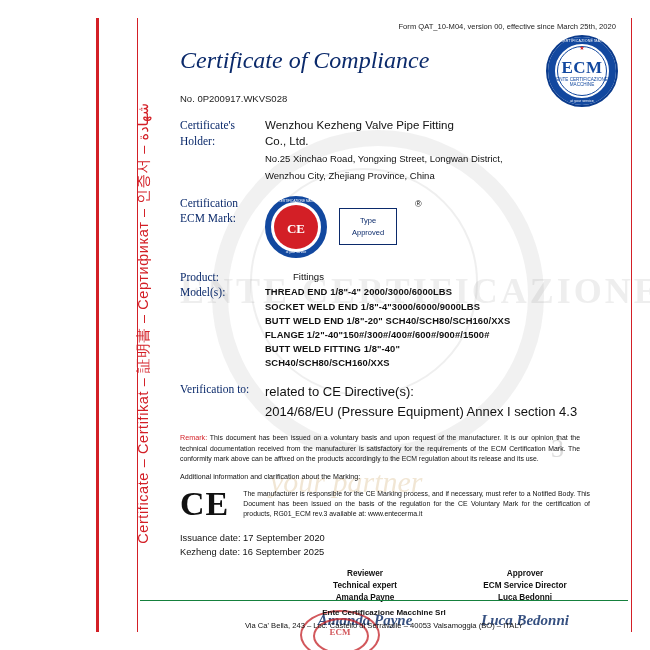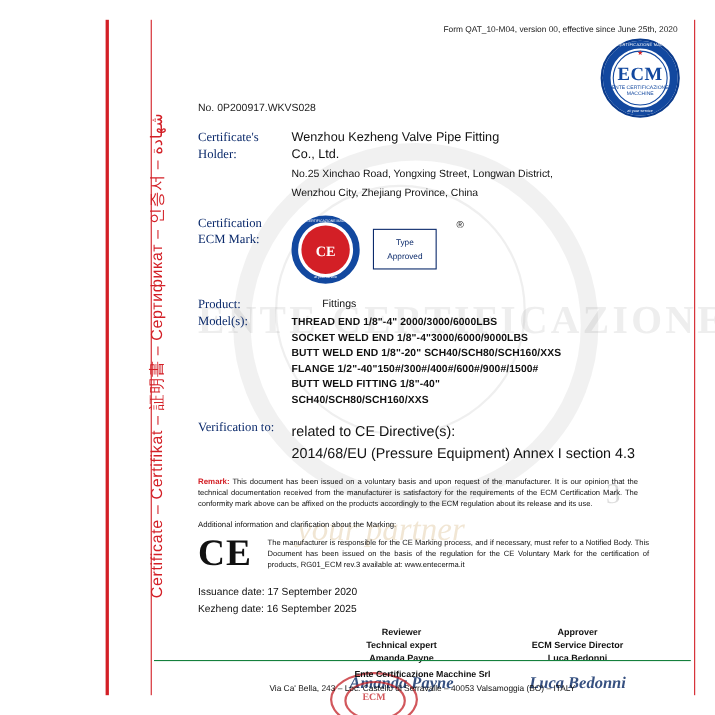--- a/index.html
+++ b/index.html
@@ -346,21 +346,21 @@
     padding-left: 30px;
     font-size: 6.9px;
     line-height: 1.45;
     color: #111;
     text-align: justify;
     width: 430px;
     box-sizing: border-box;
   }
   .remark .hdr {
     color: #d31f26;
-    font-weight: bold;
+    font-weight: normal;
     font-size: 7.2px;
   }
   .addl {
     margin-top: 9px;
     padding-left: 30px;
     font-size: 7.1px;
     color: #111;
   }
 
   .ce-block {
@@ -480,23 +480,24 @@
     <div class="wm-number">3</div>
   </div>
 
   <div class="left-band">
     <div class="left-band-text">Certificate – Certifikat – 証明書 – Сертификат – 인증서 – شهادة</div>
   </div>
   <div class="right-rule"></div>
 
   <div class="content">
 
-    <div class="form-ref">Form QAT_10-M04, version 00, effective since June 25th, 2020</div>
+    <div class="form-ref">Form QAT_10-M04, version 00, effective since March 25th, 2020</div>
 
     <div class="title-row">
+      <div class="cert-title">Certificate of Compliance</div>
 
       <div class="ecm-logo">
         <div class="outer"></div>
         <div class="band"></div>
         <div class="inner"></div>
         <div class="arc-top">ENTE CERTIFICAZIONE MACCHINE</div>
         <div class="star">★</div>
         <div class="ecm-word">ECM</div>
         <div class="ecm-sub">ENTE CERTIFICAZIONE MACCHINE</div>
         <div class="arc-bot">at your service</div>

